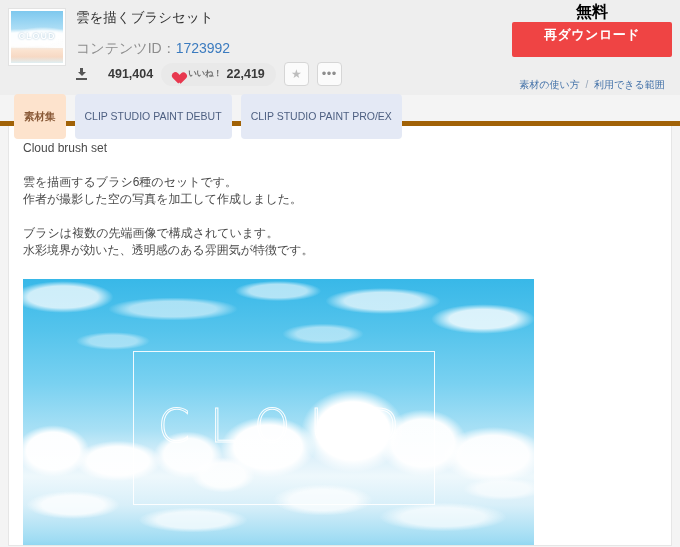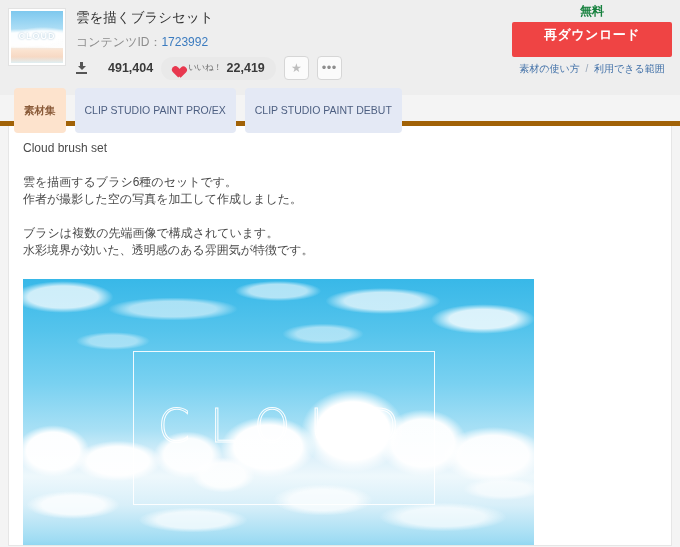--- a/index.html
+++ b/index.html
@@ -74,23 +74,23 @@
     padding-top: 1px;
   }
   .title {
     font-size: 13.5px;
     color: #333333;
     font-weight: normal;
     line-height: 17px;
     margin: 0;
   }
   .content-id {
-    font-size: 12px;
+    font-size: 14px;
     color: #8d8d8d;
-    margin-top: 10px;
+    margin-top: 16px;
     line-height: 13px;
   }
   .content-id .idnum {
     color: #3b7bbf;
   }
 
   .stat-row {
     display: flex;
     align-items: center;
     margin-top: 7px;
@@ -151,21 +151,21 @@
     top: 0;
     width: 6.6px; height: 10.5px;
     background: #e8384f;
     border-radius: 6.6px 6.6px 0 0;
   }
   .heart:before { left: 6.3px; transform: rotate(45deg); transform-origin: 0 100%; }
   .heart:after  { left: 6.3px; transform: rotate(-45deg); transform-origin: 100% 100%; }
   .like-label {
     font-size: 8.5px;
     color: #6d6d6d;
-    font-weight: normal;
+    font-weight: bold;
     letter-spacing: -0.3px;
   }
   .like-count {
     font-size: 12.5px;
     color: #3a3a3a;
     font-weight: bold;
   }
 
   .sq-btn {
     width: 25px; height: 24px;
@@ -215,38 +215,38 @@
 
   
   .dl-block {
     position: absolute;
     right: 8px;
     top: 4px;
     width: 160px;
     text-align: center;
   }
   .free-label {
-    font-size: 12px;
-    font-weight: bold;
-    color: #15803d;
+    font-size: 16px;
+    font-weight: bold;
+    color: #000000;
     line-height: 15px;
   }
   .dl-button {
     margin-top: 3px;
     background: #ef4444;
     color: #ffffff;
     font-size: 13px;
     font-weight: bold;
     height: 35px;
     line-height: 25px;
     border-radius: 2px;
     letter-spacing: 0.5px;
   }
   .dl-links {
-    margin-top: 5px;
+    margin-top: 21px;
     font-size: 10px;
     color: #4271a8;
     letter-spacing: 0;
   }
   .dl-links .sep { color: #9aa8ba; margin: 0 3px; }
 
   
   .by-bar {
     height: 31px;
     background: #f4f4f4;
@@ -426,22 +426,22 @@
         <div class="sq-btn">
           <span class="dots-glyph">•••</span>
         </div>
 
       </div>
     </div>
   </div>
 
   <div class="tag-row">
     <div class="tag orange">素材集</div>
+    <div class="tag blue">CLIP STUDIO PAINT DEBUT</div>
     <div class="tag blue">CLIP STUDIO PAINT PRO/EX</div>
-    <div class="tag blue">CLIP STUDIO PAINT DEBUT</div>
   </div>
 
   <div class="dl-block">
     <div class="free-label">無料</div>
     <div class="dl-button">再ダウンロード</div>
     <div class="dl-links">
       <span>素材の使い方</span>
       <span class="sep">/</span>
       <span>利用できる範囲</span>
     </div>

